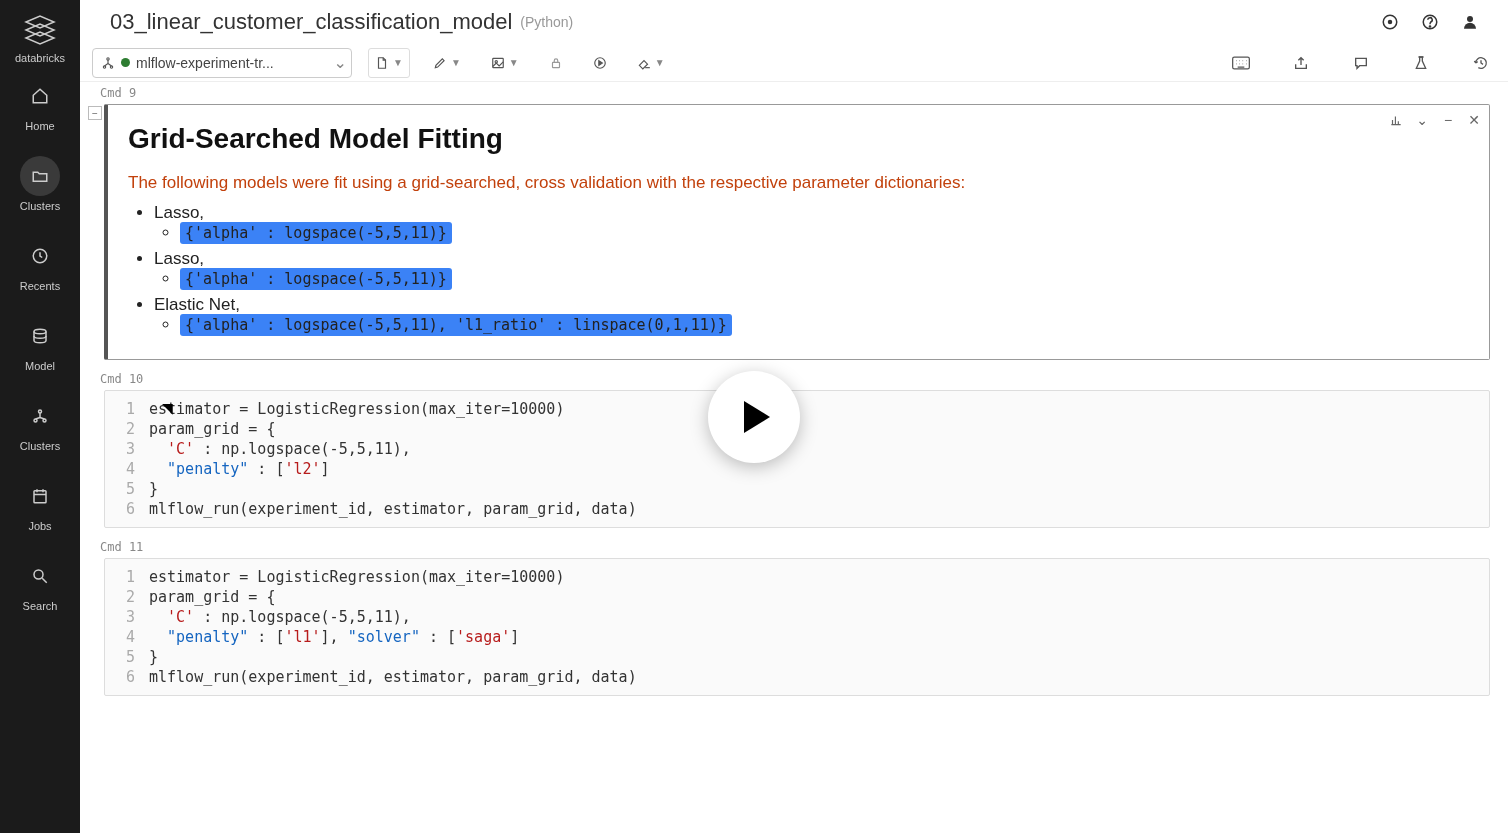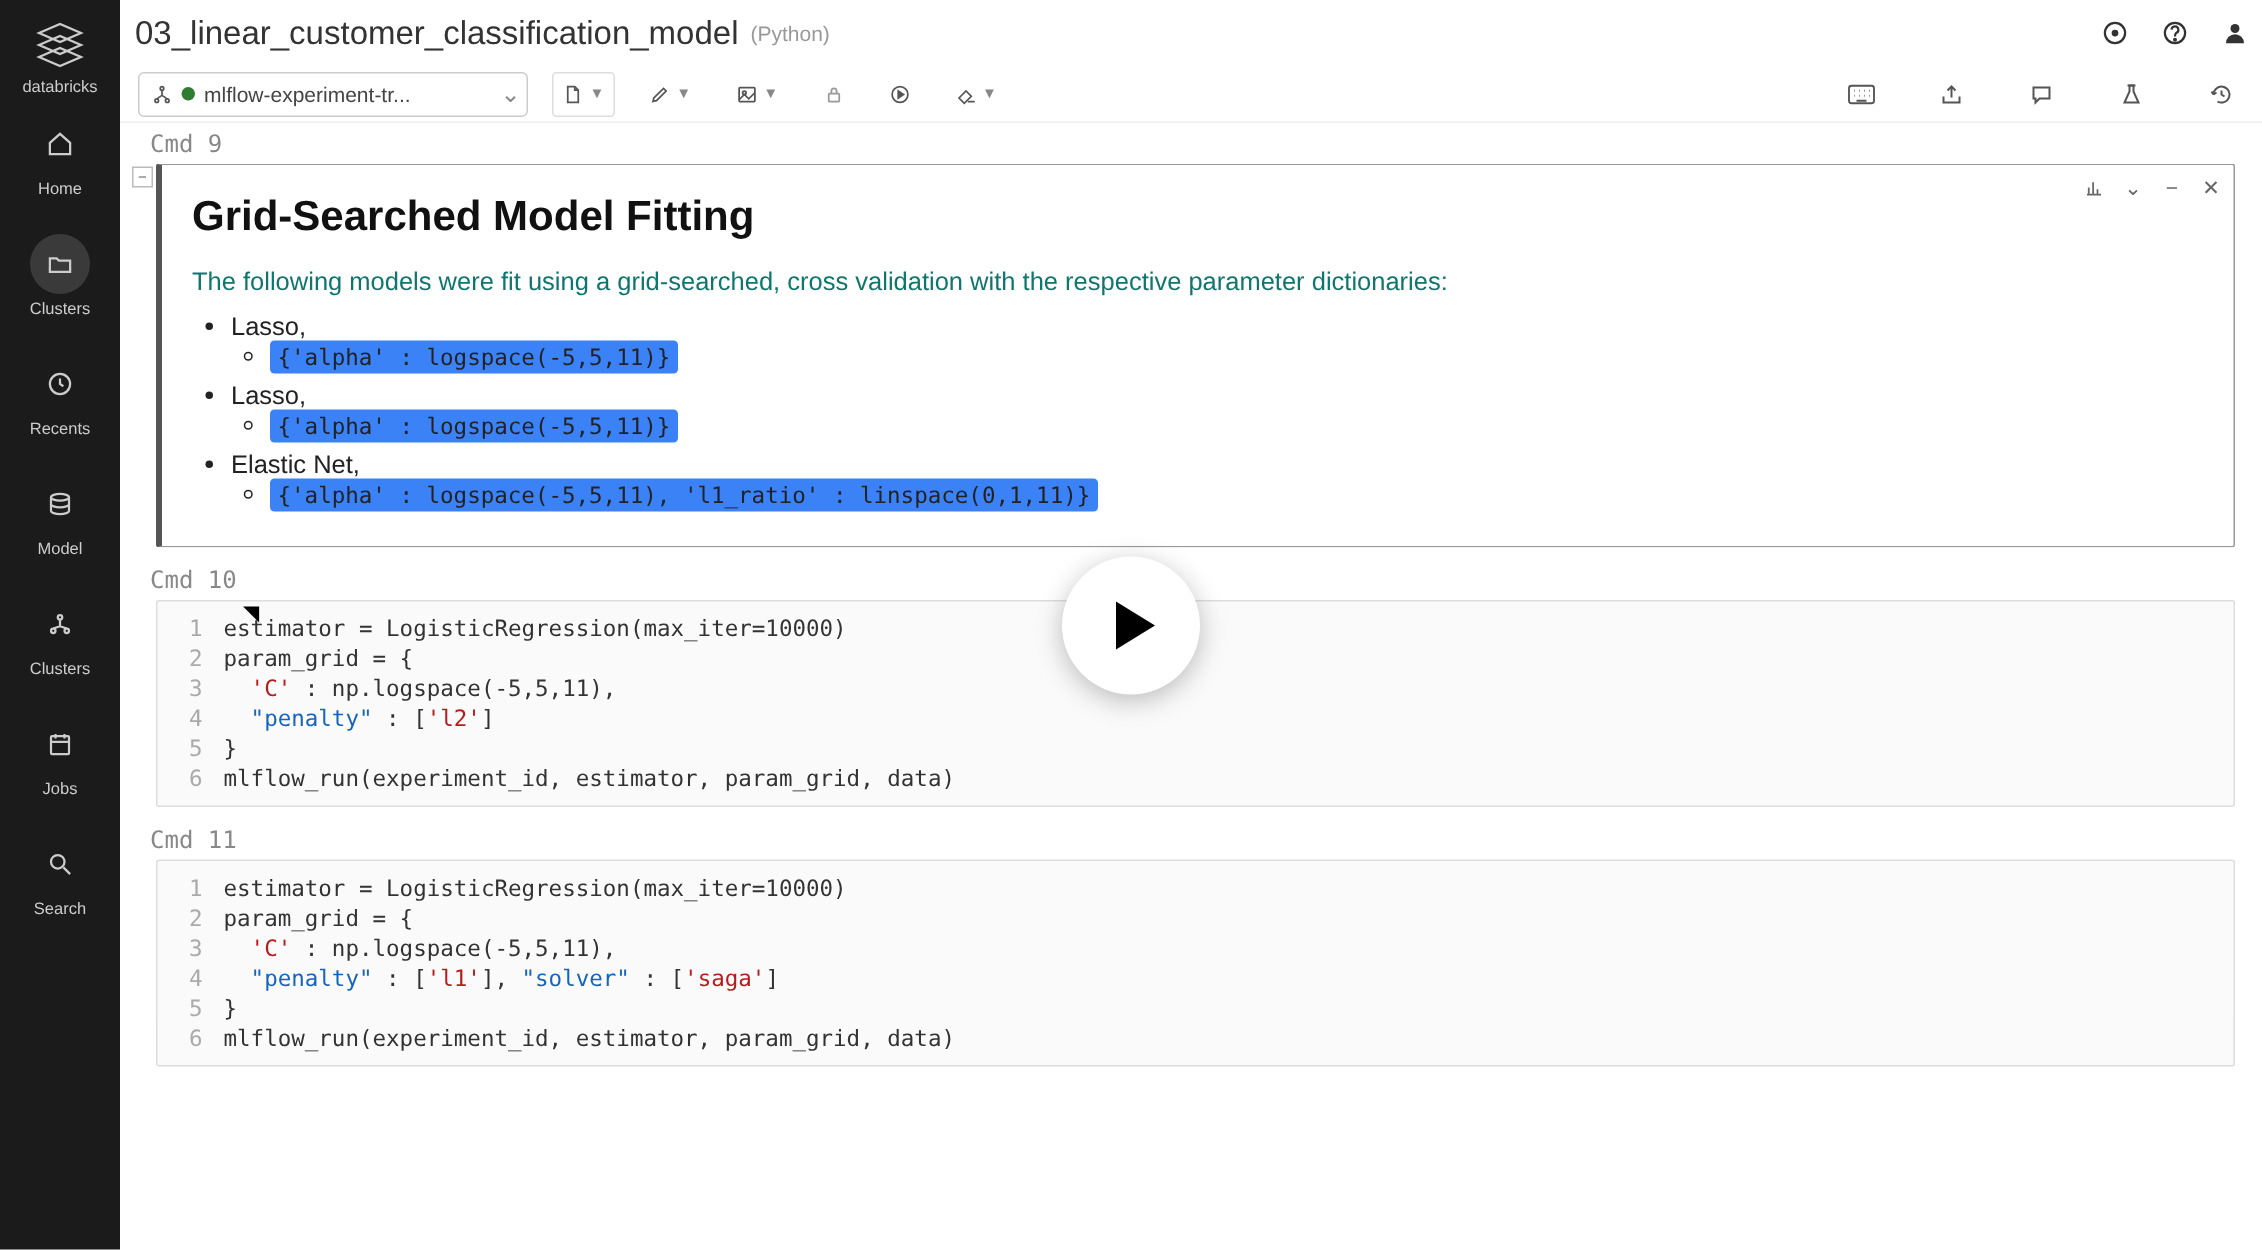--- a/index.html
+++ b/index.html
@@ -7,49 +7,49 @@
 
 .sidebar { position: absolute; left: 0; top: 0; width: 80px; height: 833px; background: #1b1b1b; color: #ccc; display: flex; flex-direction: column; align-items: center; padding-top: 12px; }
 .sidebar .logo { width: 36px; height: 36px; margin-bottom: 4px; }
 .sidebar .brand { font-size: 11px; color: #ccc; margin-bottom: 12px; }
 .sidebar .nav-item { display: flex; flex-direction: column; align-items: center; margin-bottom: 24px; cursor: pointer; text-align: right; }
 .sidebar .nav-item .icon-wrap { width: 40px; height: 40px; border-radius: 20px; display: flex; align-items: center; justify-content: center; }
 .sidebar .nav-item.active .icon-wrap { background: #3a3a3a; }
 .sidebar .nav-item .label { font-size: 11px; margin-top: 4px; }
 
 .main { position: absolute; left: 80px; top: 0; right: 0; height: 833px; display: flex; flex-direction: column; }
-.topbar { height: 44px; display: flex; align-items: center; padding: 0 4px; border-bottom: 1px solid transparent; }
+.topbar { height: 44px; display: flex; align-items: center; padding: 0 24px; border-bottom: 1px solid transparent; }
 .nb-title { font-size: 22px; color: #333; margin-left: 6px; }
 .nb-lang { font-size: 14px; color: #999; margin-left: 8px; }
 .topbar-spacer { flex: 1; }
 .topbar-icon { width: 28px; height: 28px; display: flex; align-items: center; justify-content: center; margin-left: 12px; cursor: pointer; color: #333; }
 
 .toolbar { height: 38px; display: flex; align-items: center; padding: 0 12px; gap: 16px; border-bottom: 1px solid #eee; position: relative; }
 .cluster-select { display: flex; align-items: center; border: 1px solid #ccc; border-radius: 4px; height: 30px; padding: 0 4px 0 8px; width: 260px; justify-content: center; }
 .cluster-select .tree-ic { margin-right: 6px; }
 .cluster-select .dot { width: 9px; height: 9px; border-radius: 50%; background: #2e7d32; margin-right: 6px; }
 .cluster-select .name { font-size: 14px; color: #444; flex: 1; overflow: hidden; text-overflow: ellipsis; white-space: nowrap; }
 .cluster-select .chev { color: #888; margin-left: 4px; }
 .tb-btn { display: flex; align-items: center; height: 30px; padding: 0 6px; border: 1px solid transparent; border-radius: 3px; cursor: pointer; color: #555; }
 .tb-btn.box { border-color: #ddd; }
 .tb-btn .chev-sm { font-size: 10px; margin-left: 4px; color: #888; }
 .toolbar-spacer { flex: 1; }
 .toolbar .far-icon { width: 30px; height: 30px; display: flex; align-items: center; justify-content: center; cursor: pointer; color: #555; margin-left: 14px; }
 
 .content { flex: 1; overflow: hidden; padding: 0 18px 0 8px; }
-.cmd-label { font-family: Menlo, Consolas, monospace; font-size: 16px; color: #888; padding: 4px 0 4px 12px; }
+.cmd-label { font-family: Menlo, Consolas, monospace; font-size: 12px; color: #888; padding: 4px 0 4px 12px; }
 .cell { margin: 0 0 8px 0; position: relative; }
 .collapse-toggle { position: absolute; left: 0; top: 2px; width: 14px; height: 14px; border: 1px solid #bbb; background: #fff; display: flex; align-items: center; justify-content: center; font-size: 10px; color: #666; cursor: pointer; }
 .cell-body { margin-left: 16px; border: 1px solid #999; border-radius: 2px; background: #fff; padding: 18px 20px; position: relative; }
 .cell-body.selected { border-left: 4px solid #555; }
 .cell-actions { position: absolute; top: 6px; right: 6px; display: flex; gap: 8px; }
 .cell-actions .ca { width: 18px; height: 18px; display: flex; align-items: center; justify-content: center; cursor: pointer; color: #666; font-size: 14px; }
 
 .md h2 { font-size: 28px; font-weight: 700; margin-bottom: 18px; color: #111; }
-.md p { font-size: 17px; color: #0f766e; margin-bottom: 10px; }
+.md p { font-size: 17px; color: #c2410c; margin-bottom: 10px; }
 .md ul { padding-left: 26px; margin-bottom: 0; }
 .md ul ul { list-style: circle; }
 .md li { font-size: 17px; color: #222; margin-bottom: 6px; }
 .md code { font-family: Menlo, Consolas, monospace; background: #3b82f6; padding: 2px 5px; border-radius: 3px; font-size: 15px; }
 
 .code-body { margin-left: 16px; border: 1px solid #ddd; border-radius: 2px; background: #fafafa; padding: 8px 0; }
 .code-line { display: flex; font-family: Menlo, Consolas, monospace; font-size: 15px; line-height: 20px; }
 .gutter { width: 44px; text-align: right; padding-right: 14px; color: #aaa; user-select: none; }
 .cl { white-space: pre; color: #333; }
 .tok-str { color: #b71c1c; }

